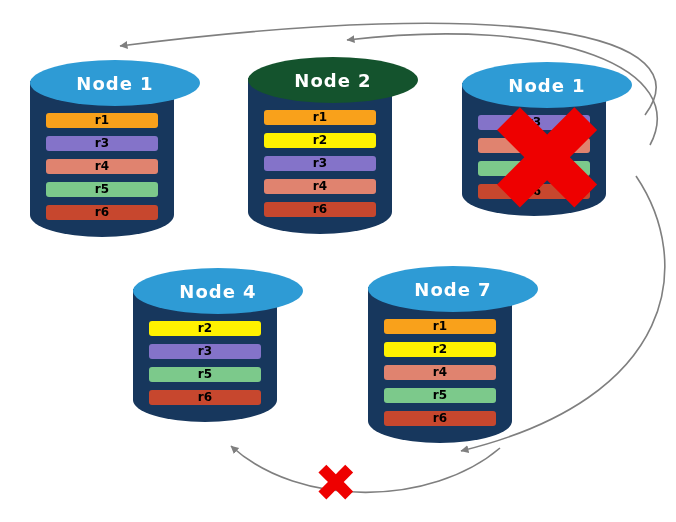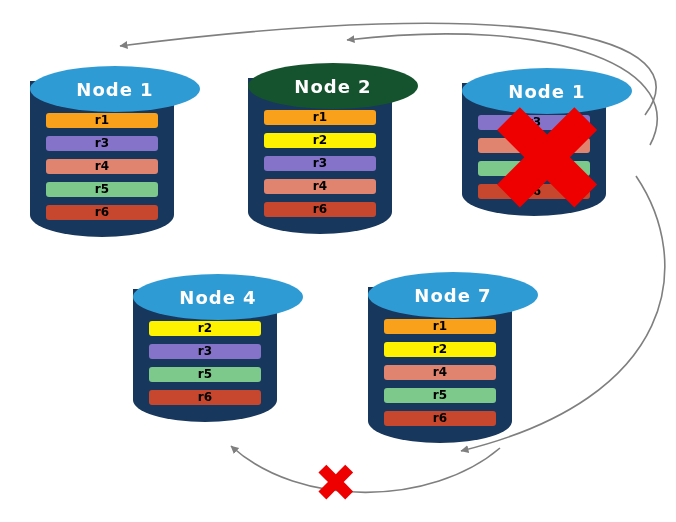--- a/index.html
+++ b/index.html
@@ -8,21 +8,21 @@
     width: 676px;
     height: 522px;
     background: #ffffff;
     overflow: hidden;
     font-family: "DejaVu Sans", "Liberation Sans", sans-serif;
   }
   #nodes-layer { position: absolute; left: 0; top: 0; width: 676px; height: 522px; }
   .cylinder { position: absolute; width: 170px; }
   .cyl-top {
     position: absolute;
-    left: 0; top: 8px;
+    left: 0; top: 2px;
     width: 170px; height: 46px;
     border-radius: 50%;
     display: flex; align-items: center; justify-content: center;
     color: #ffffff;
     font-size: 18px;
     font-weight: bold;
     letter-spacing: 1px;
     z-index: 1;
   }
   .cyl-body {

